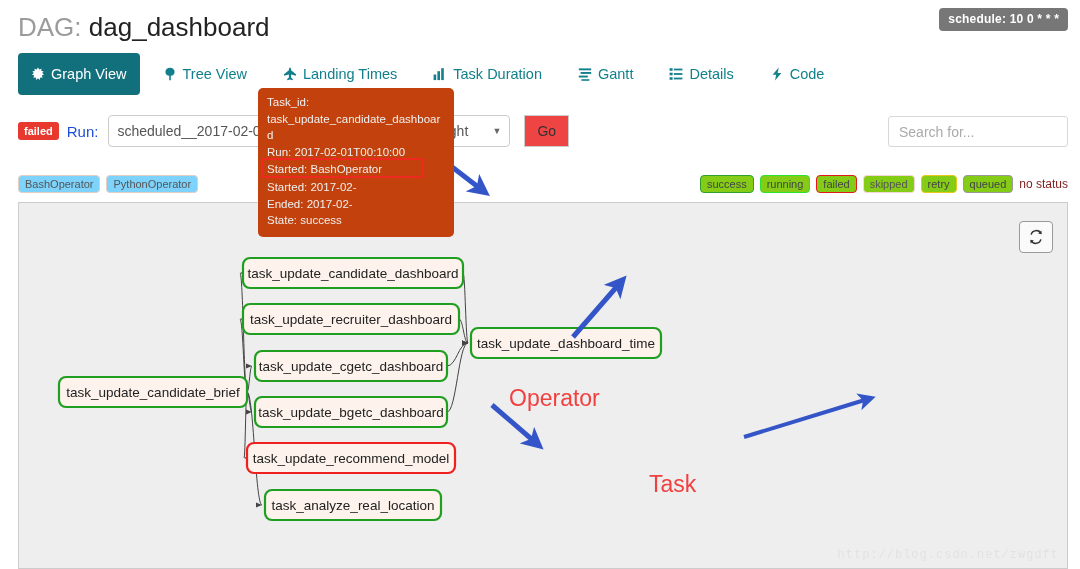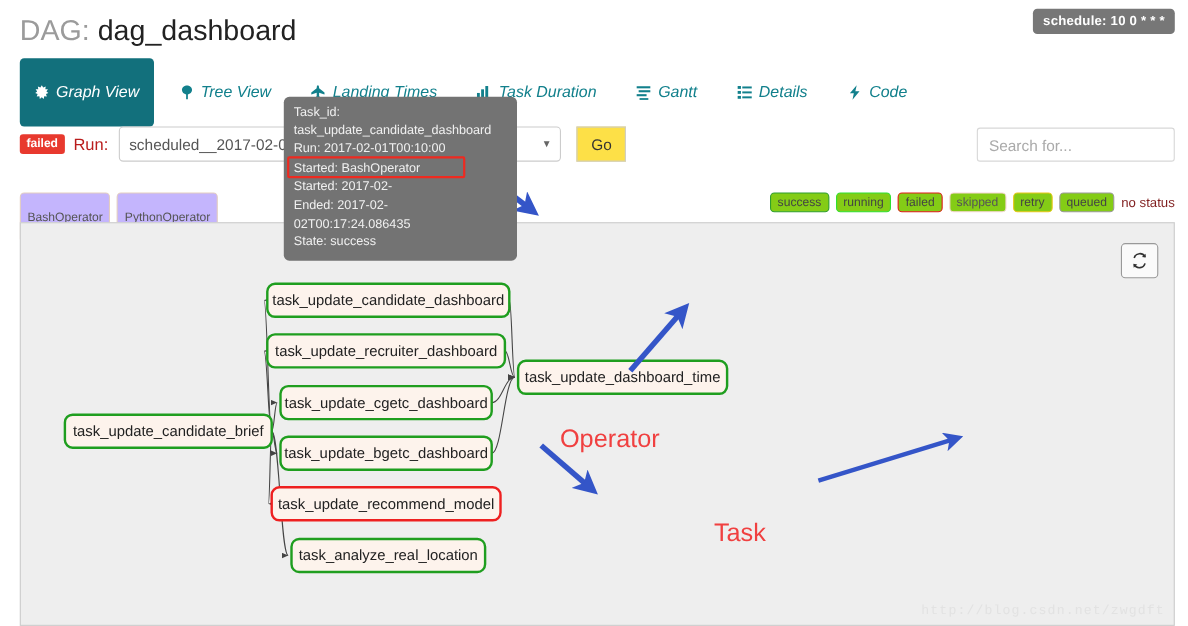--- a/index.html
+++ b/index.html
@@ -26,63 +26,63 @@
     font-size: 12px; font-weight: bold;
     padding: 4px 9px 5px 9px; border-radius: 4px;
     white-space: nowrap; letter-spacing: .2px;
   }
 
   
   .tabs { position: absolute; left: 18px; top: 53px; display: flex; align-items: center; }
   .tab {
     display: flex; align-items: center; gap: 6px;
     font-size: 14.5px; color: #12808c;
-    padding: 23px 13px; border-radius: 4px; white-space: nowrap;
-    cursor: pointer; margin-right: 10px; font-style: italic;
+    padding: 13px 13px; border-radius: 4px; white-space: nowrap;
+    cursor: pointer; margin-right: 10px;
   }
   .tab.active { background: #12707c; color: #ffffff; }
   .tab .ic { display:inline-block; line-height:1; font-size:13px; }
   .tab svg { display:block; }
 
   
   .runbar { position:absolute; left:18px; top:115px; display:flex; align-items:center; }
   .badge-failed {
     background:#e8392e; color:#fff; font-size:11px; font-weight:bold;
     padding:3px 6px; border-radius:3px; margin-right:8px;
   }
-  .run-label { font-size:15px; color:#b91c1c; margin-right:10px; }
+  .run-label { font-size:15px; color:#1d4ed8; margin-right:10px; }
   .select-box {
     width: 276px; height: 32px; border:1px solid #ccc; border-radius:4px;
     background:#fff; display:flex; align-items:center; padding:0 8px;
     font-size:14px; color:#555; overflow:hidden; white-space:nowrap;
   }
   .select-box2 {
     width: 120px; height: 32px; border:1px solid #ccc; border-radius:4px;
     background:#fff; display:flex; align-items:center; justify-content:space-between;
     padding:0 8px; font-size:14px; color:#555; margin-left:6px; white-space:nowrap;
   }
   .caret { color:#666; font-size:9px; }
   .go-btn {
     margin-left:14px; height:32px; min-width:44px; border:1px solid #ccc; border-radius:0;
-    background:#fde047; display:flex; align-items:center; justify-content:center;
+    background:#ef4444; display:flex; align-items:center; justify-content:center;
     font-size:14px; color:#333; padding:0 12px; cursor:pointer;
   }
   .search-input {
     position:absolute; right:12px; top:116px; width:180px; height:31px;
     border:1px solid #d8d8d8; border-radius:3px; background:#fff;
     font-size:14px; color:#9a9a9a; padding:0 10px;
     font-family:"Liberation Sans", sans-serif;
   }
   .search-input::placeholder { color:#aaaaaa; }
 
   
   .op-legend { position:absolute; left:18px; top:175px; display:flex; gap:6px; }
   .op-chip {
-    font-size:11px; color:#555; background:#c4b5fd;
-    border:1px solid #e3cdc0; border-radius:4px; padding:16px 6px; white-space:nowrap;
+    font-size:11px; color:#555; background:#7dd3fc;
+    border:1px solid #e3cdc0; border-radius:4px; padding:2px 6px; white-space:nowrap;
   }
   .state-legend { position:absolute; right:12px; top:175px; display:flex; align-items:center; gap:6px; }
   .state-chip {
     font-size:11px; border-radius:4px; padding:2px 6px; white-space:nowrap;
     background:#84cc16;
   }
   .no-status { font-size:12px; color:#7f1d1d; white-space:nowrap; }
 
   
   .graph-area {
@@ -103,22 +103,22 @@
     position:absolute; font-size:13.5px; color:#222;
     white-space:nowrap; pointer-events:none;
   }
   .annot {
     position:absolute; color:#f04040; white-space:nowrap; pointer-events:none;
   }
   .annot-en { font-size:23px; }
 
   
   .tooltip {
-    position:absolute; left:258px; top:88px; width:212px;
-    background:#737373; color:#f0f0f0;
+    position:absolute; left:258px; top:88px; width:196px;
+    background:#c2410c; color:#f0f0f0;
     font-size:11.5px; line-height:16.6px;
     border-radius:5px; padding:6px 9px 8px 9px;
     z-index: 50;
   }
   .tooltip .row { white-space:normal; word-break:break-word; }
   .tooltip .hl-wrap { position:relative; margin:1px 0 1px 0; }
   .hl-box {
     position:absolute; left:-6px; top:-3px; width:162px; height:20px;
     border:2.5px solid #ee2a20; border-radius:2px; pointer-events:none;
   }
@@ -311,17 +311,16 @@
   <div class="tooltip">
     <div class="row">Task_id:</div>
     <div class="row">task_update_candidate_dashboard</div>
     <div class="row">Run: 2017-02-01T00:10:00</div>
     <div class="hl-wrap">
       <div class="hl-box"></div>
       <div class="row hl-text">Started: BashOperator</div>
     </div>
     <div class="row">Started: 2017-02-</div>
     <div class="row">Ended: 2017-02-</div>
-    <div class="row">02T00:17:24.086435</div>
     <div class="row">State: success</div>
   </div>
 
 </div>
 
 </body></html>

